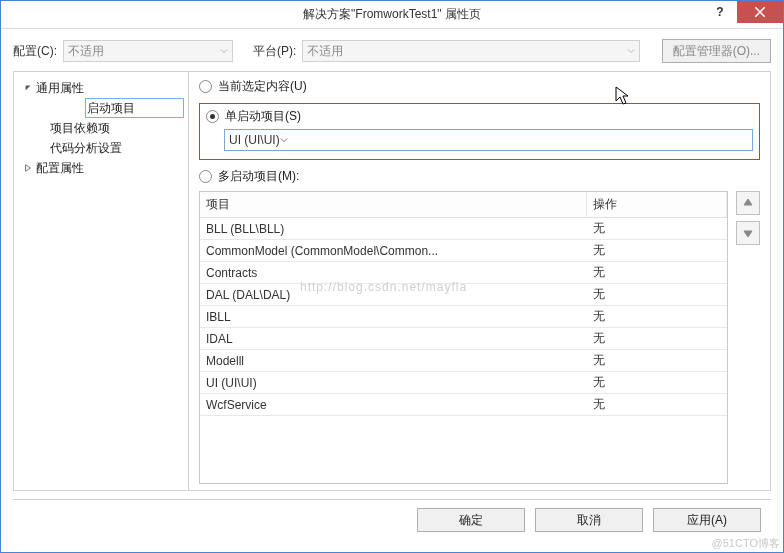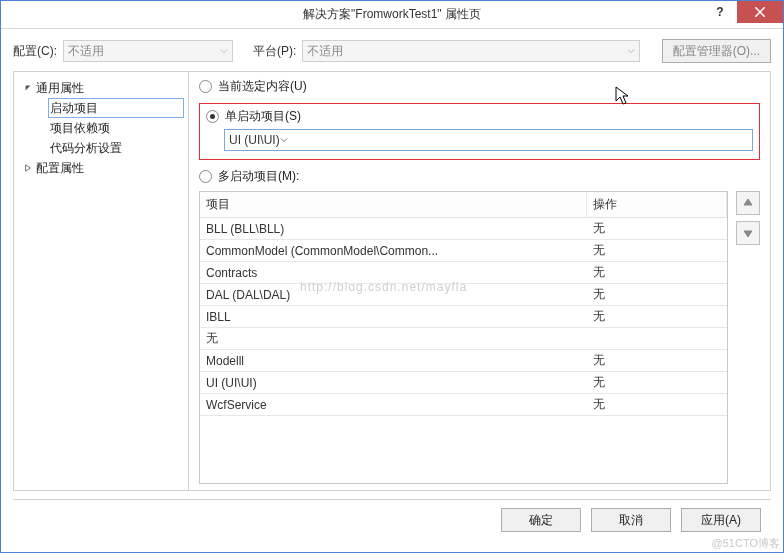--- a/index.html
+++ b/index.html
@@ -20,21 +20,21 @@
 .dropdown .arrow { margin-left: auto; }
 .arrow svg { width: 8px; height: 8px; }
 .mgrbtn { height: 24px; padding: 0 10px; border: 1px solid #adadad; background: #f0f0f0; color: #888; display: flex; align-items: center; margin-left: 16px; }
 .mainframe { flex: 1; border: 1px solid #d0d0d0; display: flex; }
 .sidebar { width: 175px; border-right: 1px solid #d0d0d0; padding: 6px 4px; overflow: auto; }
 .tree .node { display: flex; align-items: center; height: 20px; padding-left: 4px; gap: 2px; color: #222; }
 .tree .expander { width: 12px; display: inline-flex; justify-content: center; }
 .tree .expander svg { width: 8px; height: 8px; }
 .tree .children { padding-left: 30px; }
 .tree .child { height: 20px; display: flex; align-items: center; padding: 0 2px; color: #222; }
-.tree .child.selected { border: 1px solid #7daee8; background: #fff; padding: 0 1px; }
+.tree .child.selected { border: 1px solid #7daee8; background: #fff; padding: 0 1px; margin-left: 37px; }
 .content { flex: 1; padding: 6px 10px; display: flex; flex-direction: column; gap: 6px; }
 .radiorow { display: flex; align-items: center; gap: 6px; color: #222; }
 .radio { width: 13px; height: 13px; border: 1px solid #888; border-radius: 50%; display: inline-flex; align-items: center; justify-content: center; }
 .radio.checked::after { content: ""; width: 5px; height: 5px; background: #333; border-radius: 50%; }
 .singlebox { border: 1px solid #e03030; padding: 4px 6px 8px; margin: 2px 0 2px 0; }
 .singlesel { margin: 4px 0 0 18px; height: 22px; border: 1px solid #7aa7da; background: #fff; display: flex; align-items: center; padding: 0 4px; color: #333; }
 .multiarea { display: flex; gap: 8px; flex: 1; }
 .tablewrap { flex: 1; border: 1px solid #c8c8c8; background: #fff; display: flex; flex-direction: column; overflow: hidden; }
 .thead { display: flex; background: #fdfdfd; border-bottom: 1px solid #e0e0e0; }
 .th { padding: 4px 6px; border-right: 1px solid #e8e8e8; color: #333; }
@@ -42,21 +42,21 @@
 .th.c1 { width: 140px; }
 .tbody { flex: 1; overflow: auto; }
 .tr { display: flex; border-bottom: 1px solid #e8e8e8; height: 22px; align-items: center; gap: 48px; }
 .td { padding: 0 6px; color: #333; white-space: nowrap; overflow: hidden; text-overflow: ellipsis; }
 .td.c0 { flex: 1; }
 .td.c1 { width: 140px; }
 .sidebtns { width: 24px; display: flex; flex-direction: column; gap: 6px; }
 .sqbtn { width: 24px; height: 24px; border: 1px solid #c0c0c0; background: #f4f4f4; color: #888; display: flex; align-items: center; justify-content: center; }
 .sqbtn svg { width: 10px; height: 10px; stroke: #888; fill: #888; }
 .footer { border-top: 1px solid #d0d0d0; padding: 8px 10px; display: flex; justify-content: flex-end; gap: 10px; }
-.btn { width: 80px; height: 24px; border: 1px solid #adadad; background: #f0f0f0; color: #222; display: flex; align-items: center; justify-content: center; }
+.btn { width: 108px; height: 24px; border: 1px solid #adadad; background: #f0f0f0; color: #222; display: flex; align-items: center; justify-content: center; }
 .watermark { position: absolute; left: 300px; top: 280px; color: #d0d0d0; font-size: 12px; letter-spacing: 1px; pointer-events: none; }
 .cursor { position: absolute; left: 615px; top: 86px; pointer-events: none; }
 .cursor svg { width: 16px; height: 20px; }
 .blogmark { position: absolute; right: 4px; bottom: 2px; color: #c8c8c8; font-size: 11px; }
 </style>
 </head>
 <body>
 
 <div class="window">
   <div class="titlebar">
@@ -163,20 +163,21 @@
                 </div>
                 <div class="tr">
                   <div class="td c0">DAL (DAL\DAL)</div>
                   <div class="td c1">无</div>
                 </div>
                 <div class="tr">
                   <div class="td c0">IBLL</div>
                   <div class="td c1">无</div>
                 </div>
                 <div class="tr">
+                  <div class="td c0">IDAL</div>
                   <div class="td c1">无</div>
                 </div>
                 <div class="tr">
                   <div class="td c0">Modelll</div>
                   <div class="td c1">无</div>
                 </div>
                 <div class="tr">
                   <div class="td c0">UI (UI\UI)</div>
                   <div class="td c1">无</div>
                 </div>

